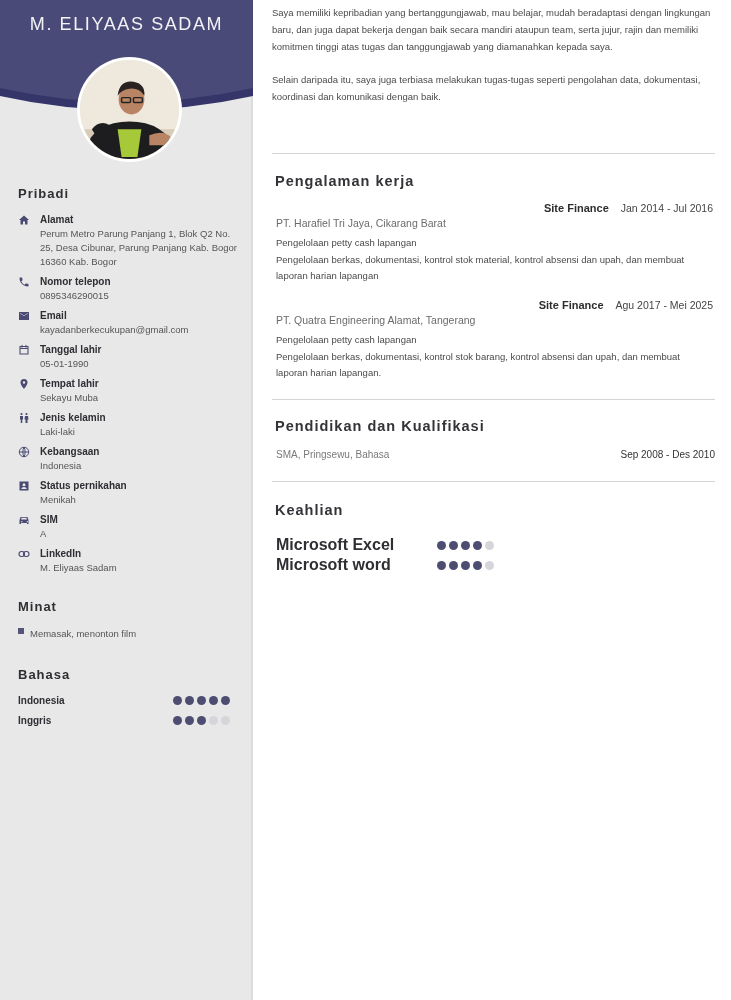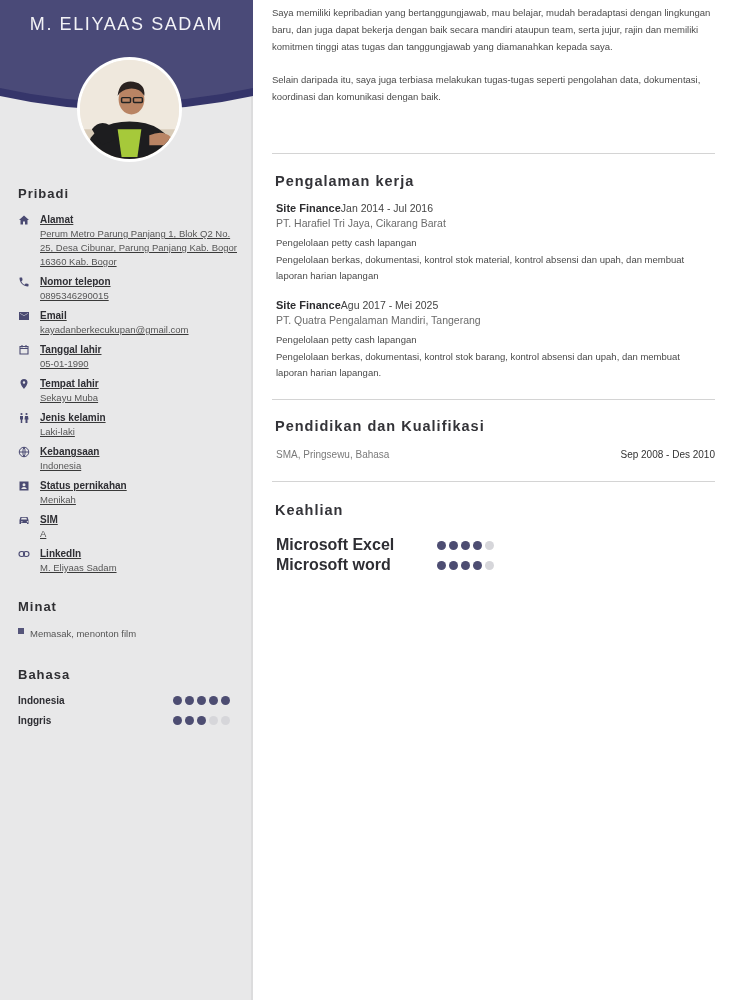--- a/index.html
+++ b/index.html
@@ -43,21 +43,21 @@
     .side-title {
       font-size: 13px; color: #2f2f33; letter-spacing: 1px; font-weight: bold;
     }
     .info-list { margin-top: 12px; }
     .info-item { display: flex; margin-bottom: 6px; }
     .info-icon {
       width: 22px; flex: 0 0 22px; padding-top: 1px;
       color: #4a4a72;
     }
     .info-icon svg { width: 12px; height: 12px; display: block; }
-    .info-text { flex: 1; text-decoration: underline; }
+    .info-text { flex: 1; }
     .info-label { font-size: 10px; font-weight: bold; color: #2e2e33; line-height: 14px; }
     .info-value { font-size: 9.5px; color: #555; line-height: 14px; }
 
     .hobby {
       display: flex; align-items: flex-start; margin-top: 14px;
       font-size: 9.5px; color: #555;
     }
     .hobby .sq { width: 6px; height: 6px; background: #55557a; margin-right: 6px; }
 
     .lang-row {
@@ -74,21 +74,21 @@
       position: absolute; left: 19px; top: 4px; width: 445px;
       font-size: 9.5px; line-height: 17px; color: #4b4b4b;
     }
     .about p + p { margin-top: 16px; }
     .divider { position: absolute; left: 19px; width: 443px; height: 1px; background: #d4d4d4; }
     .sec-title {
       position: absolute; left: 22px; font-size: 14.5px; font-weight: bold;
       letter-spacing: 1px; color: #333338;
     }
     .job { position: absolute; left: 23px; width: 437px; }
-    .job-head { display: flex; justify-content: flex-start; }
+    .job-head { display: flex; justify-content: flex-end; gap: 12px; }
     .job-title { font-size: 11px; font-weight: bold; color: #2d2d30; }
     .job-date { font-size: 10.5px; color: #444; }
     .job-company { font-size: 10.5px; color: #6b6b6b; margin-top: 3px; }
     .job-desc { font-size: 9.5px; color: #4a4a4a; line-height: 16.5px; margin-top: 6px; }
 
     .edu { position: absolute; left: 23px; width: 439px; top: 449px;
       display: flex; justify-content: space-between; font-size: 10px; }
     .edu-school { color: #7a7a7a; }
     .edu-date { color: #333; }
 
@@ -312,21 +312,21 @@
         <div>Pengelolaan petty cash lapangan</div>
         <div>Pengelolaan berkas, dokumentasi, kontrol stok material, kontrol absensi dan upah, dan membuat laporan harian lapangan</div>
       </div>
     </div>
 
     <div class="job" style="top:299px;">
       <div class="job-head">
         <span class="job-title">Site Finance</span>
         <span class="job-date">Agu 2017 - Mei 2025</span>
       </div>
-      <div class="job-company">PT. Quatra Pengalaman Mandiri, Tangerang</div>
+      <div class="job-company">PT. Quatra Engineering Alamat, Tangerang</div>
       <div class="job-desc">
         <div>Pengelolaan petty cash lapangan</div>
         <div>Pengelolaan berkas, dokumentasi, kontrol stok barang, kontrol absensi dan upah, dan membuat laporan harian lapangan.</div>
       </div>
     </div>
 
     <div class="divider" style="top:399px;"></div>
 
     <h2 class="sec-title" style="top:418px;">Pendidikan dan Kualifikasi</h2>
     <div class="edu">

